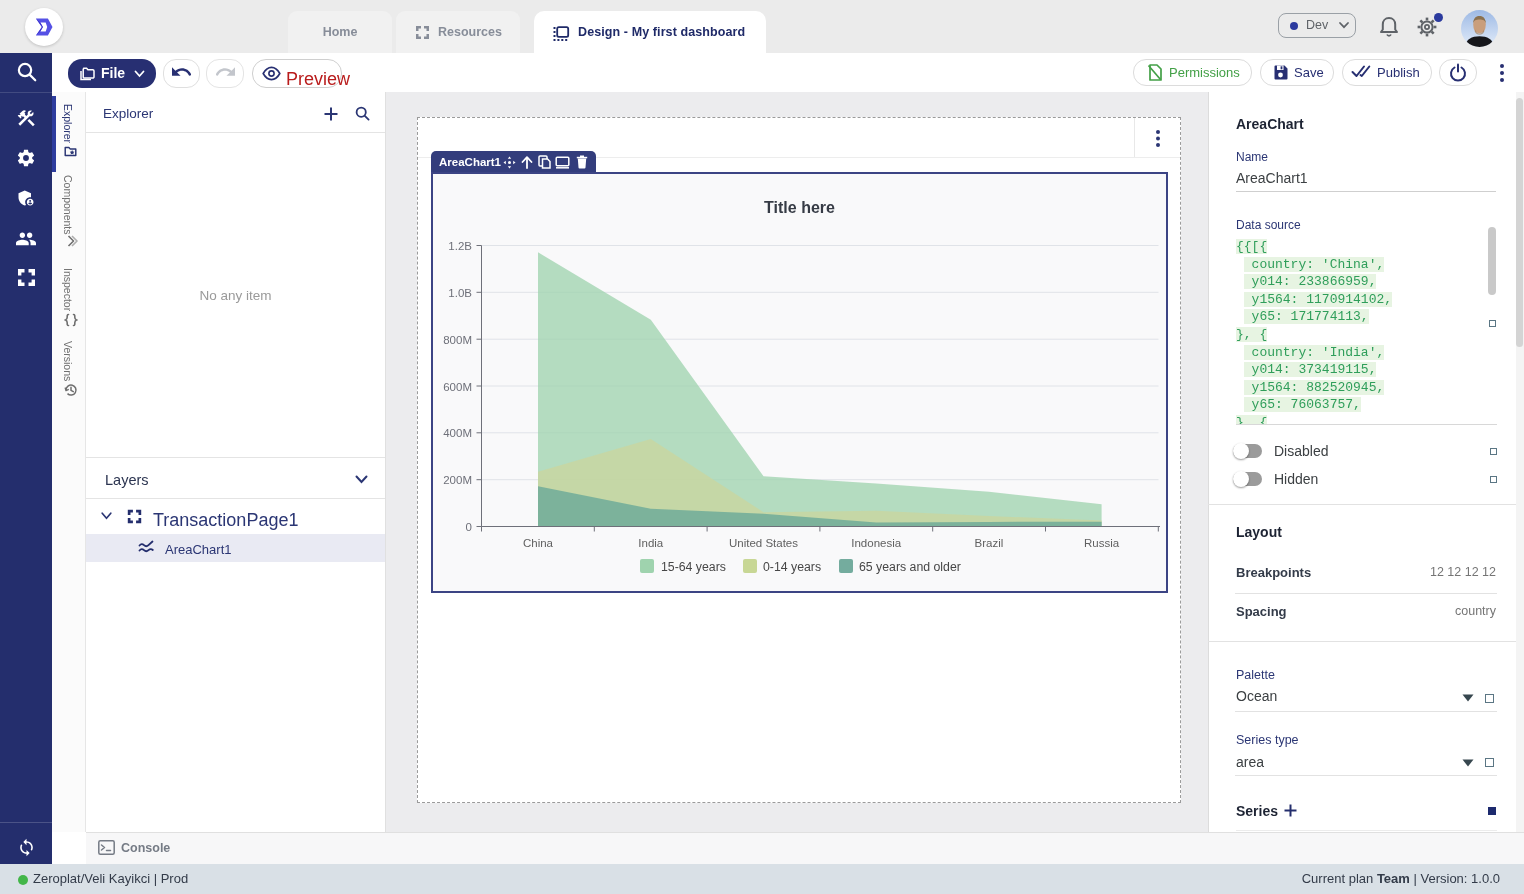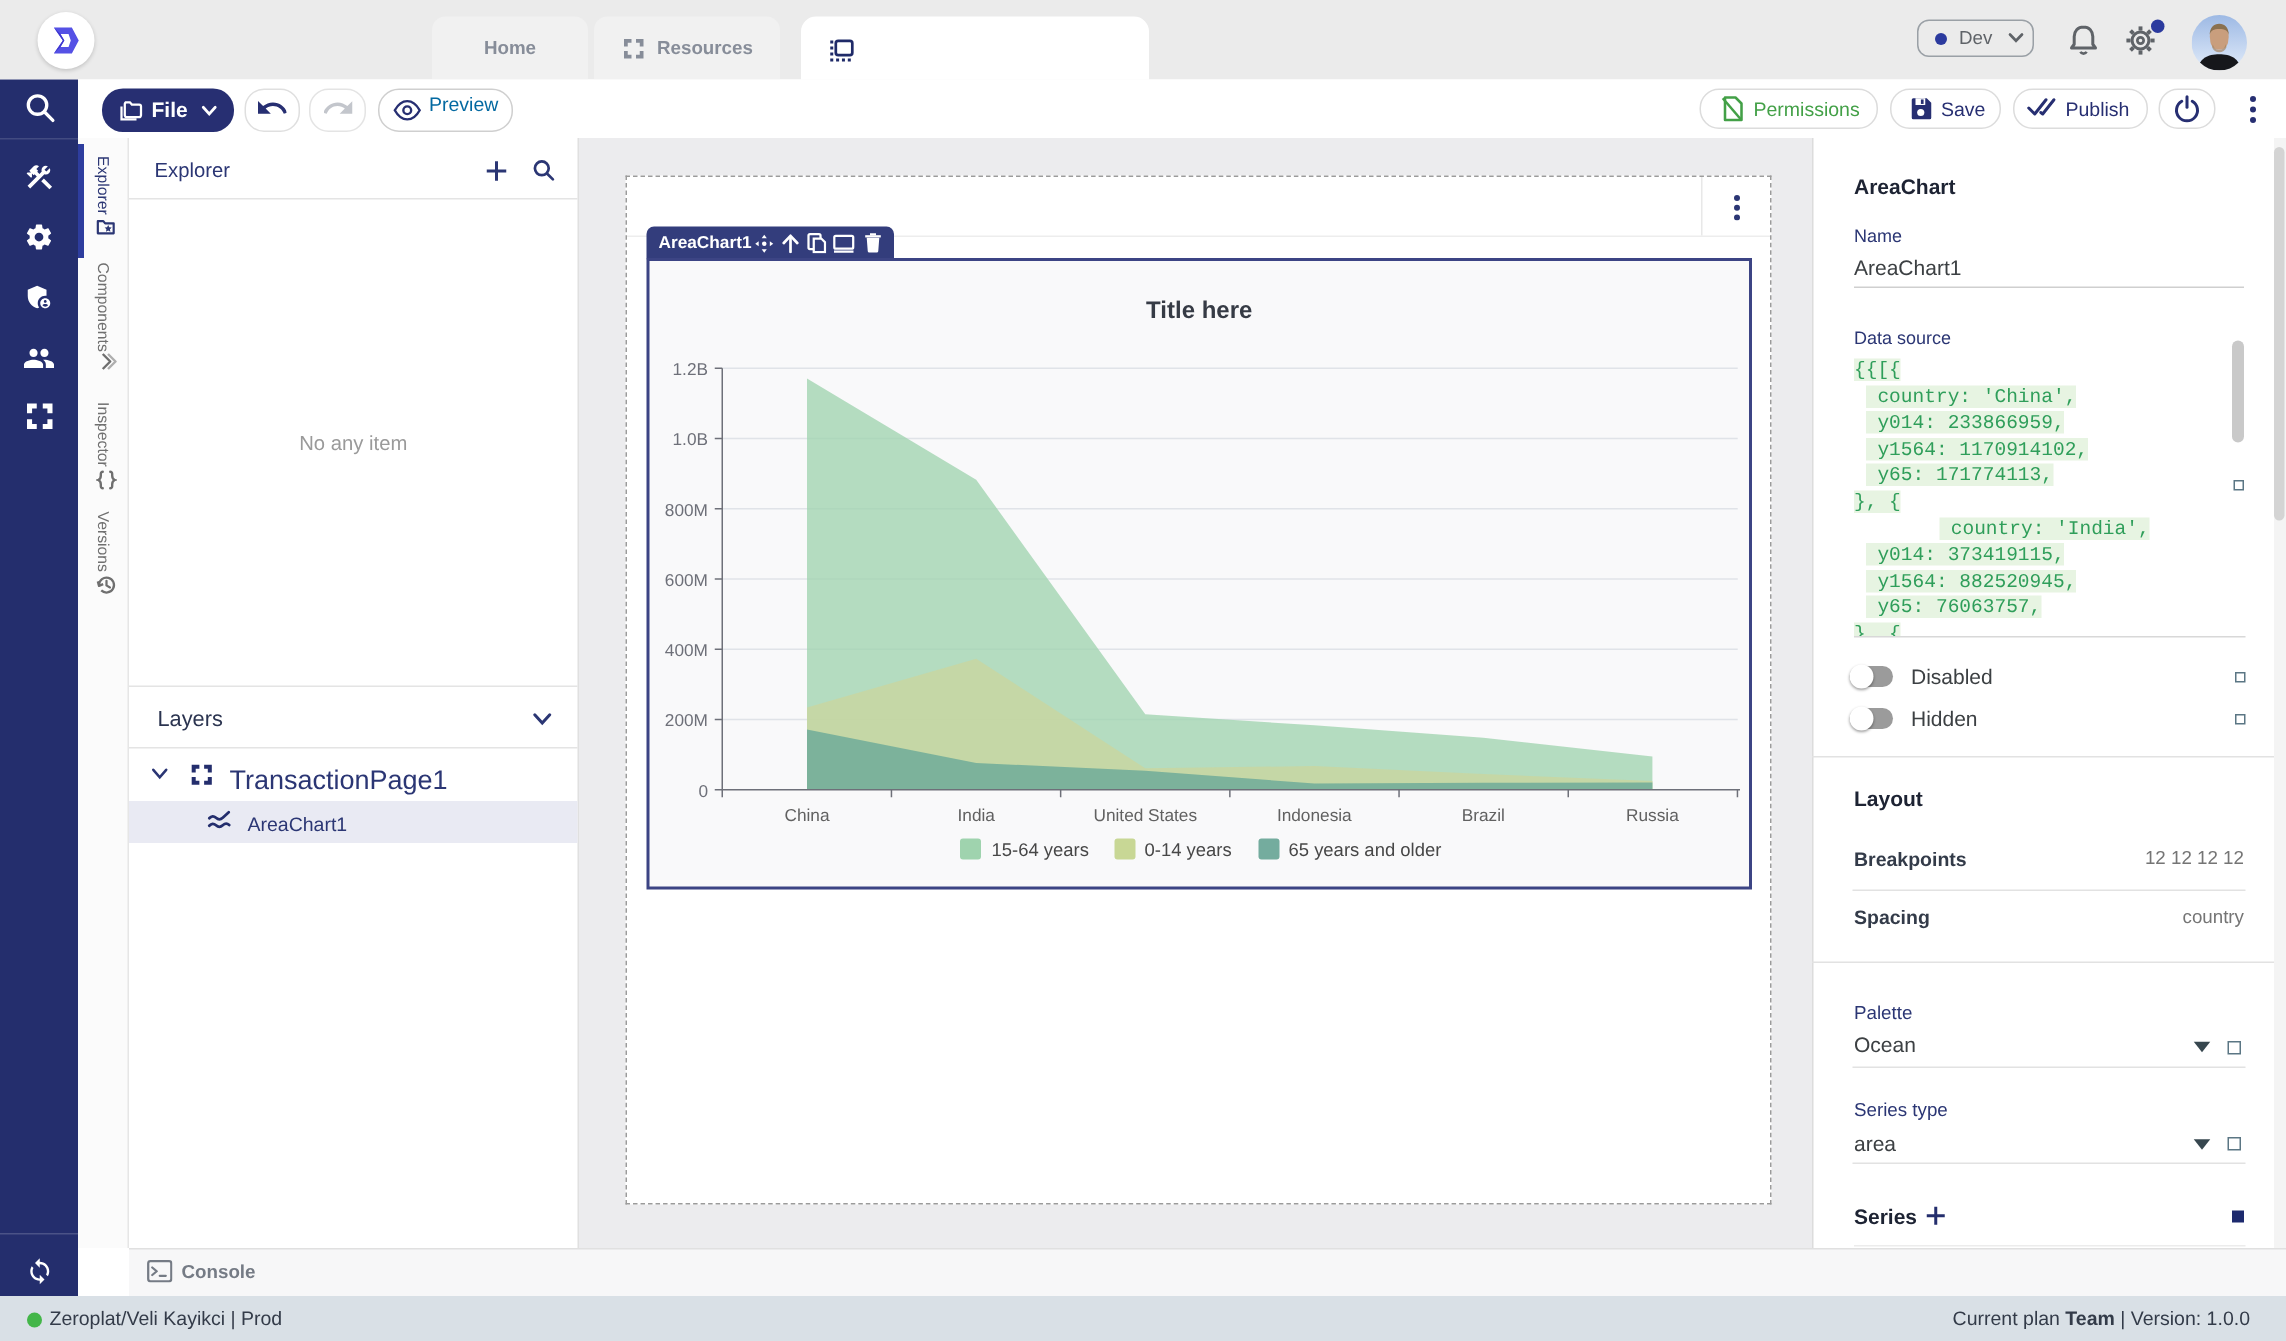--- a/index.html
+++ b/index.html
@@ -36,20 +36,21 @@
           <rect x="0.5" y="2" width="2" height="2"></rect>
           <rect x="0.5" y="6" width="2" height="2"></rect>
           <rect x="0.5" y="10" width="2" height="2"></rect>
           <rect x="0.5" y="14" width="2" height="2"></rect>
           <rect x="4.4" y="14" width="2" height="2"></rect>
           <rect x="8.3" y="14" width="2" height="2"></rect>
           <rect x="12.2" y="14" width="2" height="2"></rect>
         </g>
       </svg>
     </div>
+<div class="ab" style="left:578px;top:11px;height:42px;line-height:42px;font-size:12.5px;font-weight:700;color:#1f2a68;letter-spacing:0.1px;">Design - My first dashboard</div>
 
 <div class="ab" style="left:25px;top:8px;width:38px;height:38px;border-radius:50%;background:#fff;box-shadow:0 1px 3px rgba(0,0,0,0.18);"></div>
 <div class="ab" style="left:32px;top:15px;width:24px;height:24px;" id="logo-glyph">
       <svg width="24" height="24" viewBox="0 0 24 24">
         <path fill="#5551e5" fill-rule="evenodd" d="M3.9 3.4 L15.9 3.4 L20.5 12 L15.9 20.6 L3.9 20.6 L9.9 12 Z M8.3 7.6 L13.7 7.6 L15.2 12 L13.7 16.4 L8.3 16.4 L10.9 12 Z"></path>
         <path fill="#3e36cf" d="M3.9 3.4 L9.9 12 L3.9 20.6 L8.3 16.4 L10.9 12 L8.3 7.6 Z"></path>
       </svg>
     </div>
 
 <div class="ab" style="left:1278px;top:13px;width:78px;height:25px;border:1.5px solid #9aa0a6;border-radius:8px;box-sizing:border-box;"></div>
@@ -131,21 +132,21 @@
       </svg>
     </div>
 
 <div class="ab" style="left:252px;top:59px;width:90px;height:29px;border:1px solid #cfcfcf;border-radius:14px;box-sizing:border-box;"></div>
 <div class="ab" style="left:262px;top:66px;width:19px;height:15px;" id="ic-eye">
       <svg width="19" height="15" viewBox="0 0 19 15">
         <path d="M1.2 7.5 C3.5 3.3 6.3 1.4 9.5 1.4 C12.7 1.4 15.5 3.3 17.8 7.5 C15.5 11.7 12.7 13.6 9.5 13.6 C6.3 13.6 3.5 11.7 1.2 7.5 Z" fill="none" stroke="#272f72" stroke-width="1.6"></path>
         <circle cx="9.5" cy="7.5" r="2.6" fill="none" stroke="#272f72" stroke-width="1.6"></circle>
       </svg>
     </div>
-<div class="ab" style="left:286px;top:55px;height:29px;line-height:29px;font-size:13px;color:#0369a1;">Preview</div>
+<div class="ab" style="left:286px;top:65px;height:29px;line-height:29px;font-size:18px;color:#b91c1c;">Preview</div>
 
 <div class="ab" style="left:1133px;top:59px;width:119px;height:27px;border:1px solid #dcdcdc;border-radius:13px;box-sizing:border-box;"></div>
 <div class="ab" style="left:1146px;top:63px;width:18px;height:19px;" id="ic-perm">
       <svg width="18" height="19" viewBox="0 0 18 19">
         <path d="M4 2 h7 l4 4 v11 h-11 z" fill="none" stroke="#43a047" stroke-width="1.7" stroke-linejoin="round"></path>
         <line x1="2.5" y1="2.5" x2="14.5" y2="16.5" stroke="#43a047" stroke-width="1.7"></line>
       </svg>
     </div>
 <div class="ab" style="left:1169px;top:59px;height:27px;line-height:27px;font-size:13px;color:#43a047;">Permissions</div>
 
@@ -447,21 +448,21 @@
 <div class="ab" style="left:1236px;top:170px;font-size:14px;color:#3c4043;">AreaChart1</div>
 <div class="ab" style="left:1236px;top:191px;width:260px;height:1px;background:#cfcfcf;"></div>
 <div class="ab" style="left:1236px;top:218px;font-size:12px;color:#2b3674;">Data source</div>
 <div class="ab" id="codeblock" style="left:1236px;top:238px;width:246px;height:186px;overflow:hidden;font-family:'Liberation Mono',monospace;font-size:13px;line-height:17.6px;color:#2f9e5a;">
       <div style="height:17.6px;"><span class="hl">{{[{</span></div>
       <div style="height:17.6px;">&nbsp;<span class="hl">&nbsp;country:&nbsp;'China',</span></div>
       <div style="height:17.6px;">&nbsp;<span class="hl">&nbsp;y014:&nbsp;233866959,</span></div>
       <div style="height:17.6px;">&nbsp;<span class="hl">&nbsp;y1564:&nbsp;1170914102,</span></div>
       <div style="height:17.6px;">&nbsp;<span class="hl">&nbsp;y65:&nbsp;171774113,</span></div>
       <div style="height:17.6px;"><span class="hl">},&nbsp;{</span></div>
-      <div style="height:17.6px;text-align:center;">&nbsp;<span class="hl">&nbsp;country:&nbsp;'India',</span></div>
+      <div style="height:17.6px;">&nbsp;<span class="hl">&nbsp;country:&nbsp;'India',</span></div>
       <div style="height:17.6px;">&nbsp;<span class="hl">&nbsp;y014:&nbsp;373419115,</span></div>
       <div style="height:17.6px;">&nbsp;<span class="hl">&nbsp;y1564:&nbsp;882520945,</span></div>
       <div style="height:17.6px;">&nbsp;<span class="hl">&nbsp;y65:&nbsp;76063757,</span></div>
       <div style="height:17.6px;"><span class="hl">},&nbsp;{</span></div>
     </div>
 <div class="ab" style="left:1236px;top:424px;width:261px;height:1px;background:#d8d8d8;"></div>
 <div class="ab" style="left:1488px;top:227px;width:8px;height:68px;background:#c9c9c9;border-radius:4px;"></div>
 <div class="ab" style="left:1489px;top:320px;width:7px;height:7px;border:1.6px solid #5b7684;box-sizing:border-box;"></div>
 
 <div class="ab" style="left:1233px;top:444px;width:29px;height:14px;background:#9b9b9b;border-radius:7px;"></div>

